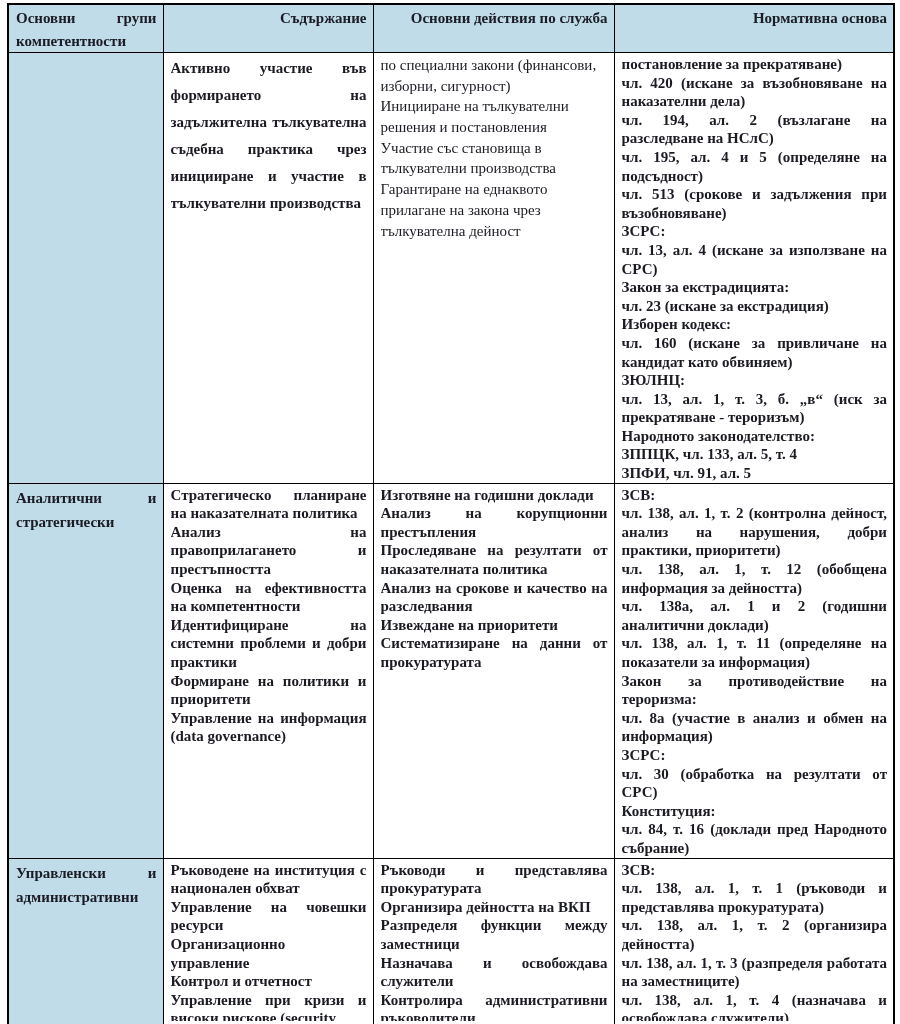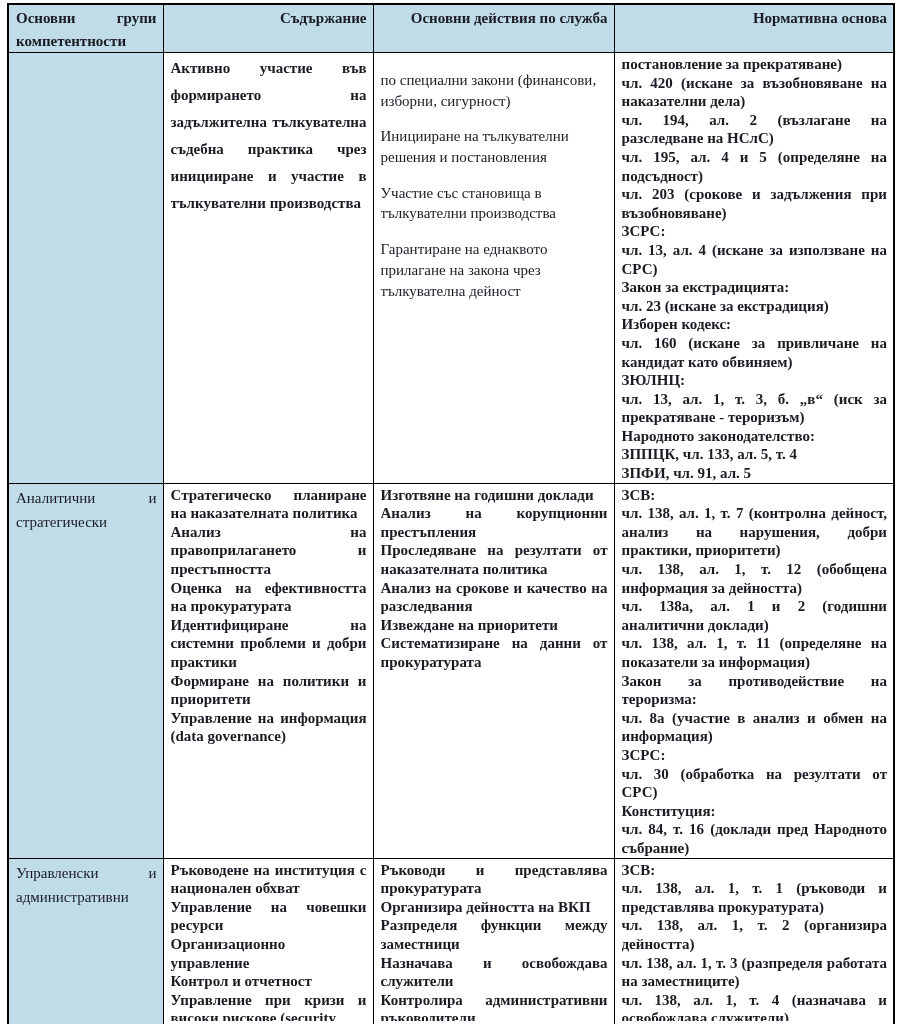--- a/index.html
+++ b/index.html
@@ -38,33 +38,33 @@
   th {
     background: #bfdce8;
     font-weight: bold;
     text-align: right;
     height: 40px;
     line-height: 1.5;
   }
   th.justify { text-align: justify; text-align-last: justify; }
   td.group-cell {
     background: #bfdce8;
-    font-weight: normal;
+    font-weight: bold;
     text-align: justify;
   }
   td.group-cell .cell-p { text-align: justify; line-height: 1.65; }
   tr.row1 > td { height: 426px; }
   tr.row2 > td { height: 372px; }
   tr.row3 > td { height: 164px; }
   .cell-wrap { overflow: hidden; }
   tr.row3 .cell-wrap { height: 160px; }
   .cell-p { margin: 0; }
   td.justify .cell-p { text-align: justify; font-weight: bold; }
   td.loose .cell-p { line-height: 1.8; }
-  td.mid .cell-p { line-height: 1.38; margin-top: 15px; }
+  td.mid .cell-p { line-height: 1.38; }
   
   .cell-p { text-align-last: auto; }
 </style>
 </head>
 <body>
 
 <div class="page">
   <table class="matrix">
     <colgroup>
       <col class="c1">
@@ -99,21 +99,21 @@
               <p class="cell-p">Участие със становища в тълкувателни производства</p>
               <p class="cell-p">Гарантиране на еднаквото прилагане на закона чрез тълкувателна дейност</p>
             </div>
         </td>
         <td class="justify">
           <div class="cell-wrap">
               <p class="cell-p">постановление за прекратяване)</p>
               <p class="cell-p">чл. 420 (искане за възобновяване на наказателни дела)</p>
               <p class="cell-p">чл. 194, ал. 2 (възлагане на разследване на НСлС)</p>
               <p class="cell-p">чл. 195, ал. 4 и 5 (определяне на подсъдност)</p>
-              <p class="cell-p">чл. 203 (срокове и задължения при възобновяване)</p>
+              <p class="cell-p">чл. 513 (срокове и задължения при възобновяване)</p>
               <p class="cell-p"><b>ЗСРС</b>:</p>
               <p class="cell-p">чл. 13, ал. 4 (искане за използване на СРС)</p>
               <p class="cell-p"><b>Закон за екстрадицията</b>:</p>
               <p class="cell-p">чл. 23 (искане за екстрадиция)</p>
               <p class="cell-p"><b>Изборен кодекс</b>:</p>
               <p class="cell-p">чл. 160 (искане за привличане на кандидат като обвиняем)</p>
               <p class="cell-p"><b>ЗЮЛНЦ</b>:</p>
               <p class="cell-p">чл. 13, ал. 1, т. 3, б. „в“ (иск за прекратяване - тероризъм)</p>
               <p class="cell-p"><b>Народното законодателство</b>:</p>
               <p class="cell-p">ЗППЦК, чл. 133, ал. 5, т. 4</p>
@@ -124,40 +124,40 @@
       <tr class="row2">
         <td class="group-cell">
           <div class="cell-wrap">
               <p class="cell-p">Аналитични и стратегически</p>
             </div>
         </td>
         <td class="justify">
           <div class="cell-wrap">
               <p class="cell-p">Стратегическо планиране на наказателната политика</p>
               <p class="cell-p">Анализ на правоприлагането и престъпността</p>
-              <p class="cell-p">Оценка на ефективността на прокуратурата</p>
+              <p class="cell-p">Оценка на ефективността на компетентности</p>
               <p class="cell-p">Идентифициране на системни проблеми и добри практики</p>
               <p class="cell-p">Формиране на политики и приоритети</p>
               <p class="cell-p">Управление на информация (data governance)</p>
             </div>
         </td>
         <td class="justify">
           <div class="cell-wrap">
               <p class="cell-p">Изготвяне на годишни доклади</p>
               <p class="cell-p">Анализ на корупционни престъпления</p>
               <p class="cell-p">Проследяване на резултати от наказателната политика</p>
               <p class="cell-p">Анализ на срокове и качество на разследвания</p>
               <p class="cell-p">Извеждане на приоритети</p>
               <p class="cell-p">Систематизиране на данни от прокуратурата</p>
             </div>
         </td>
         <td class="justify">
           <div class="cell-wrap">
               <p class="cell-p"><b>ЗСВ</b>:</p>
-              <p class="cell-p">чл. 138, ал. 1, т. 7 (контролна дейност, анализ на нарушения, добри практики, приоритети)</p>
+              <p class="cell-p">чл. 138, ал. 1, т. 2 (контролна дейност, анализ на нарушения, добри практики, приоритети)</p>
               <p class="cell-p">чл. 138, ал. 1, т. 12 (обобщена информация за дейността)</p>
               <p class="cell-p">чл. 138а, ал. 1 и 2 (годишни аналитични доклади)</p>
               <p class="cell-p">чл. 138, ал. 1, т. 11 (определяне на показатели за информация)</p>
               <p class="cell-p"><b>Закон за противодействие на тероризма</b>:</p>
               <p class="cell-p">чл. 8а (участие в анализ и обмен на информация)</p>
               <p class="cell-p"><b>ЗСРС</b>:</p>
               <p class="cell-p">чл. 30 (обработка на резултати от СРС)</p>
               <p class="cell-p"><b>Конституция</b>:</p>
               <p class="cell-p">чл. 84, т. 16 (доклади пред Народното събрание)</p>
             </div>

